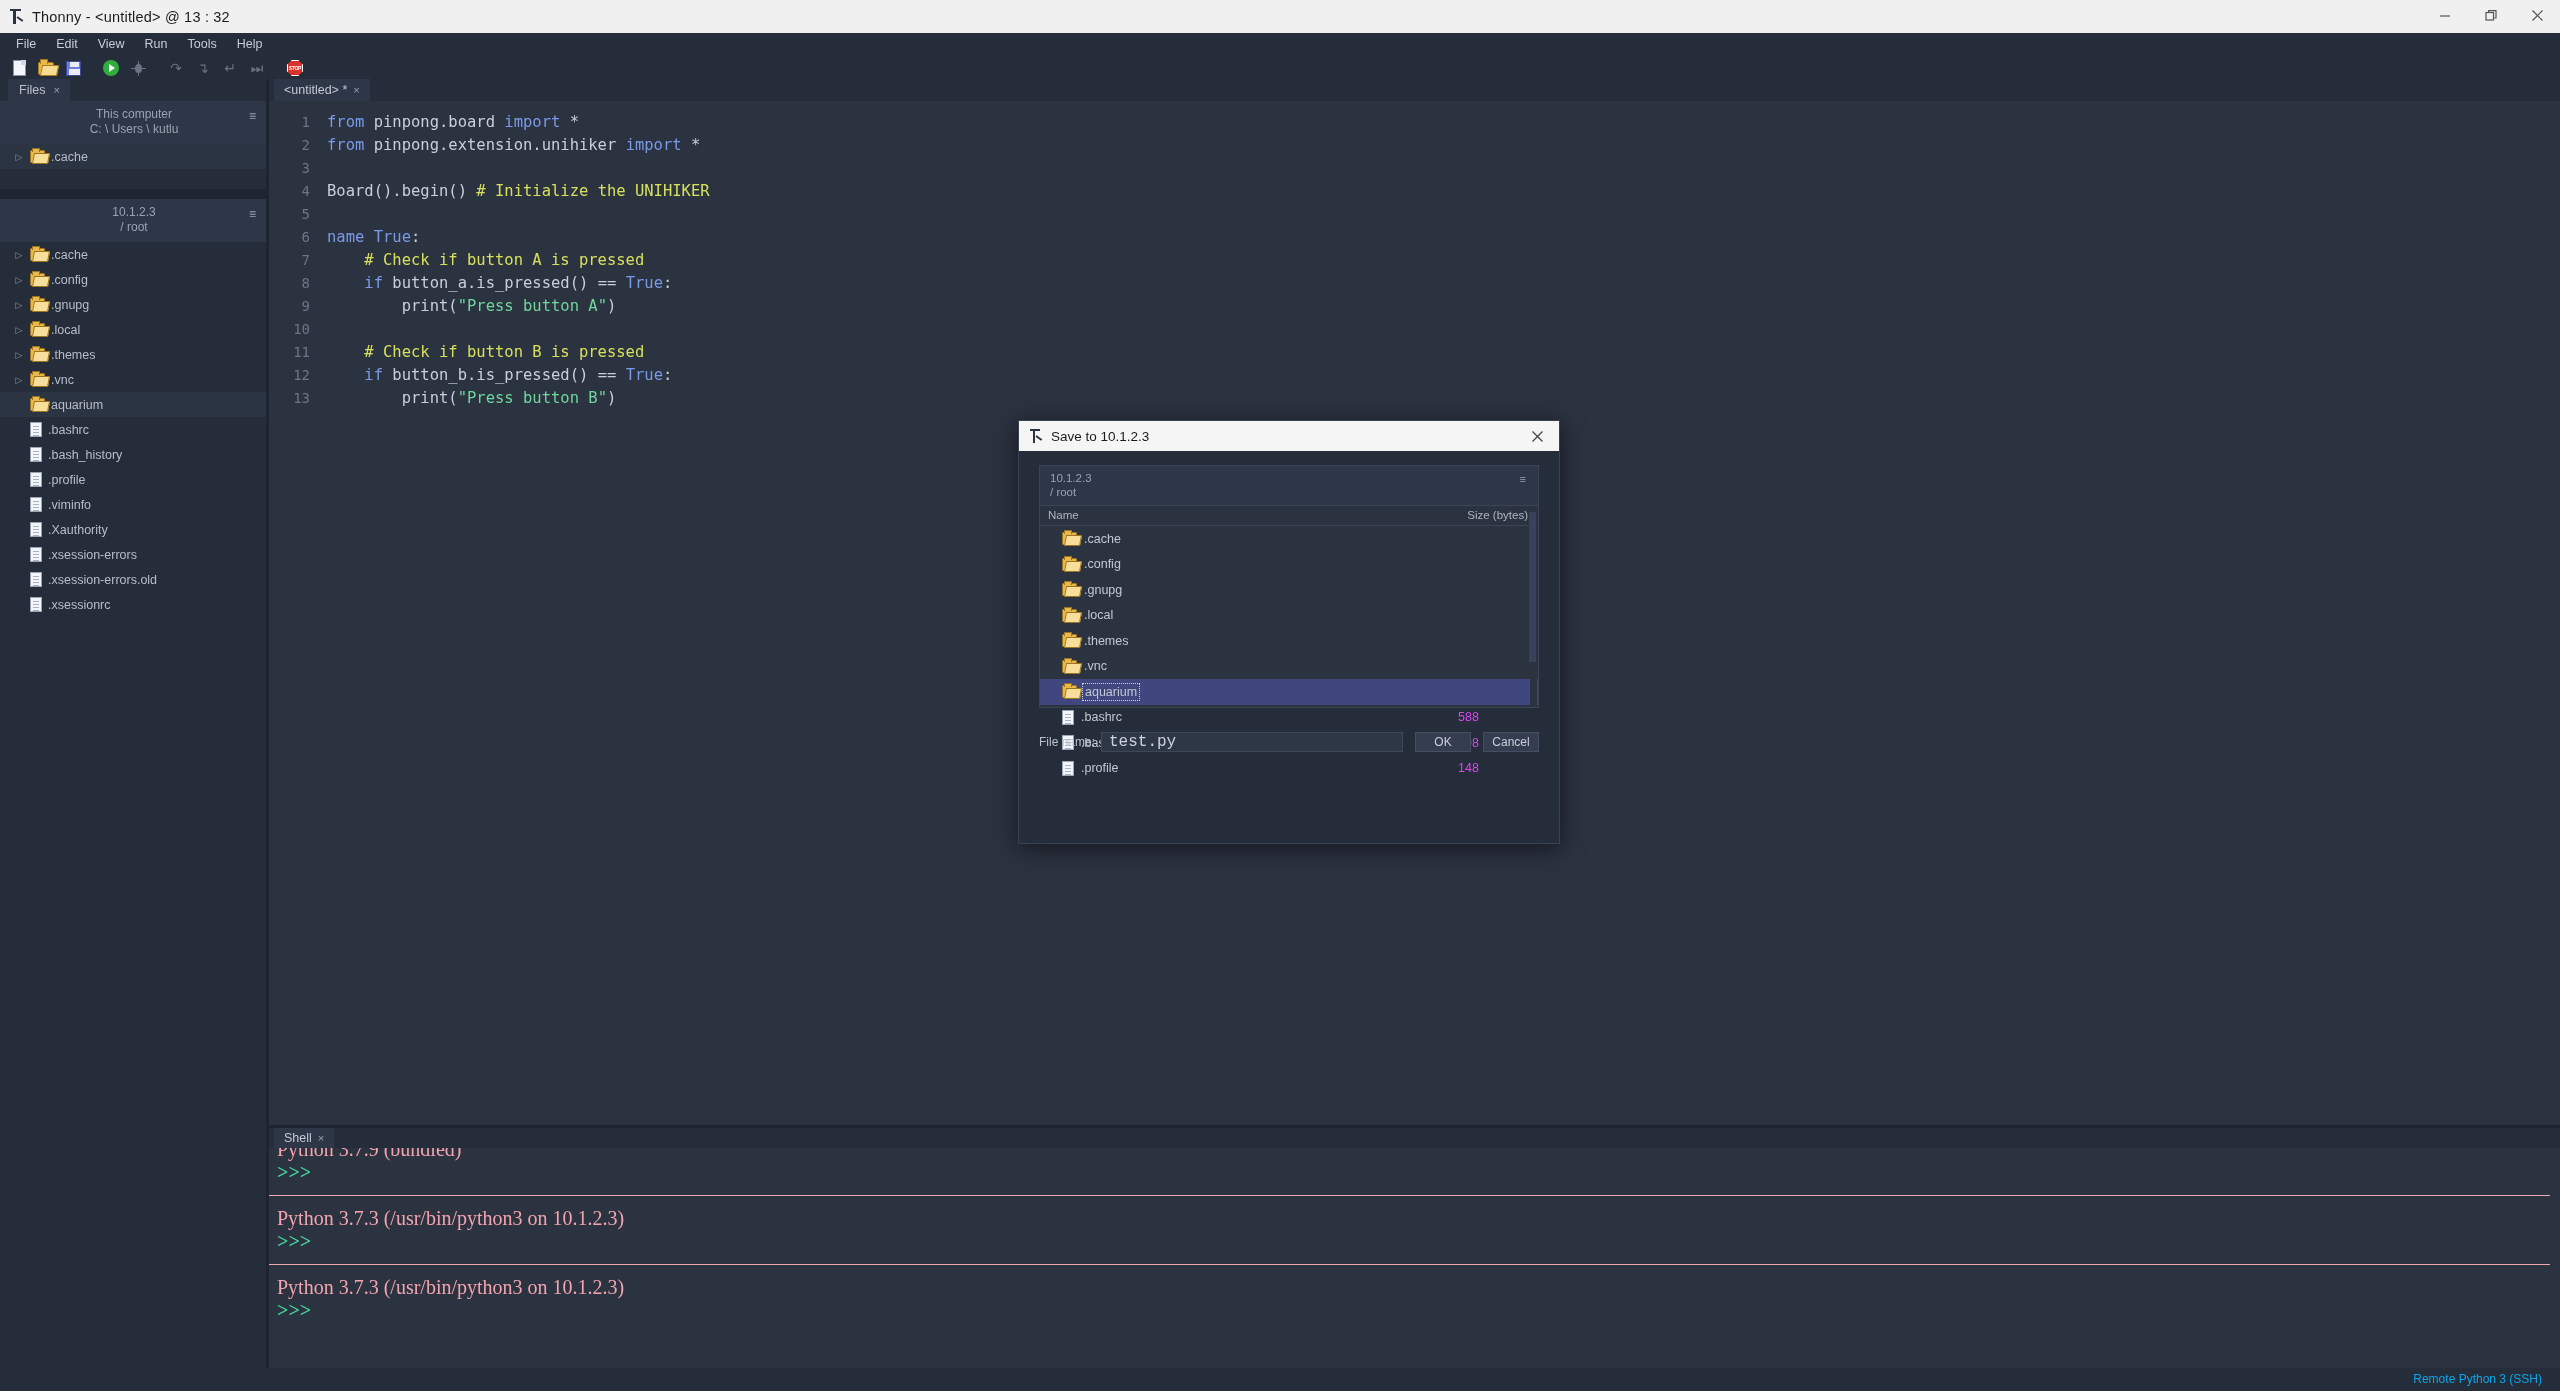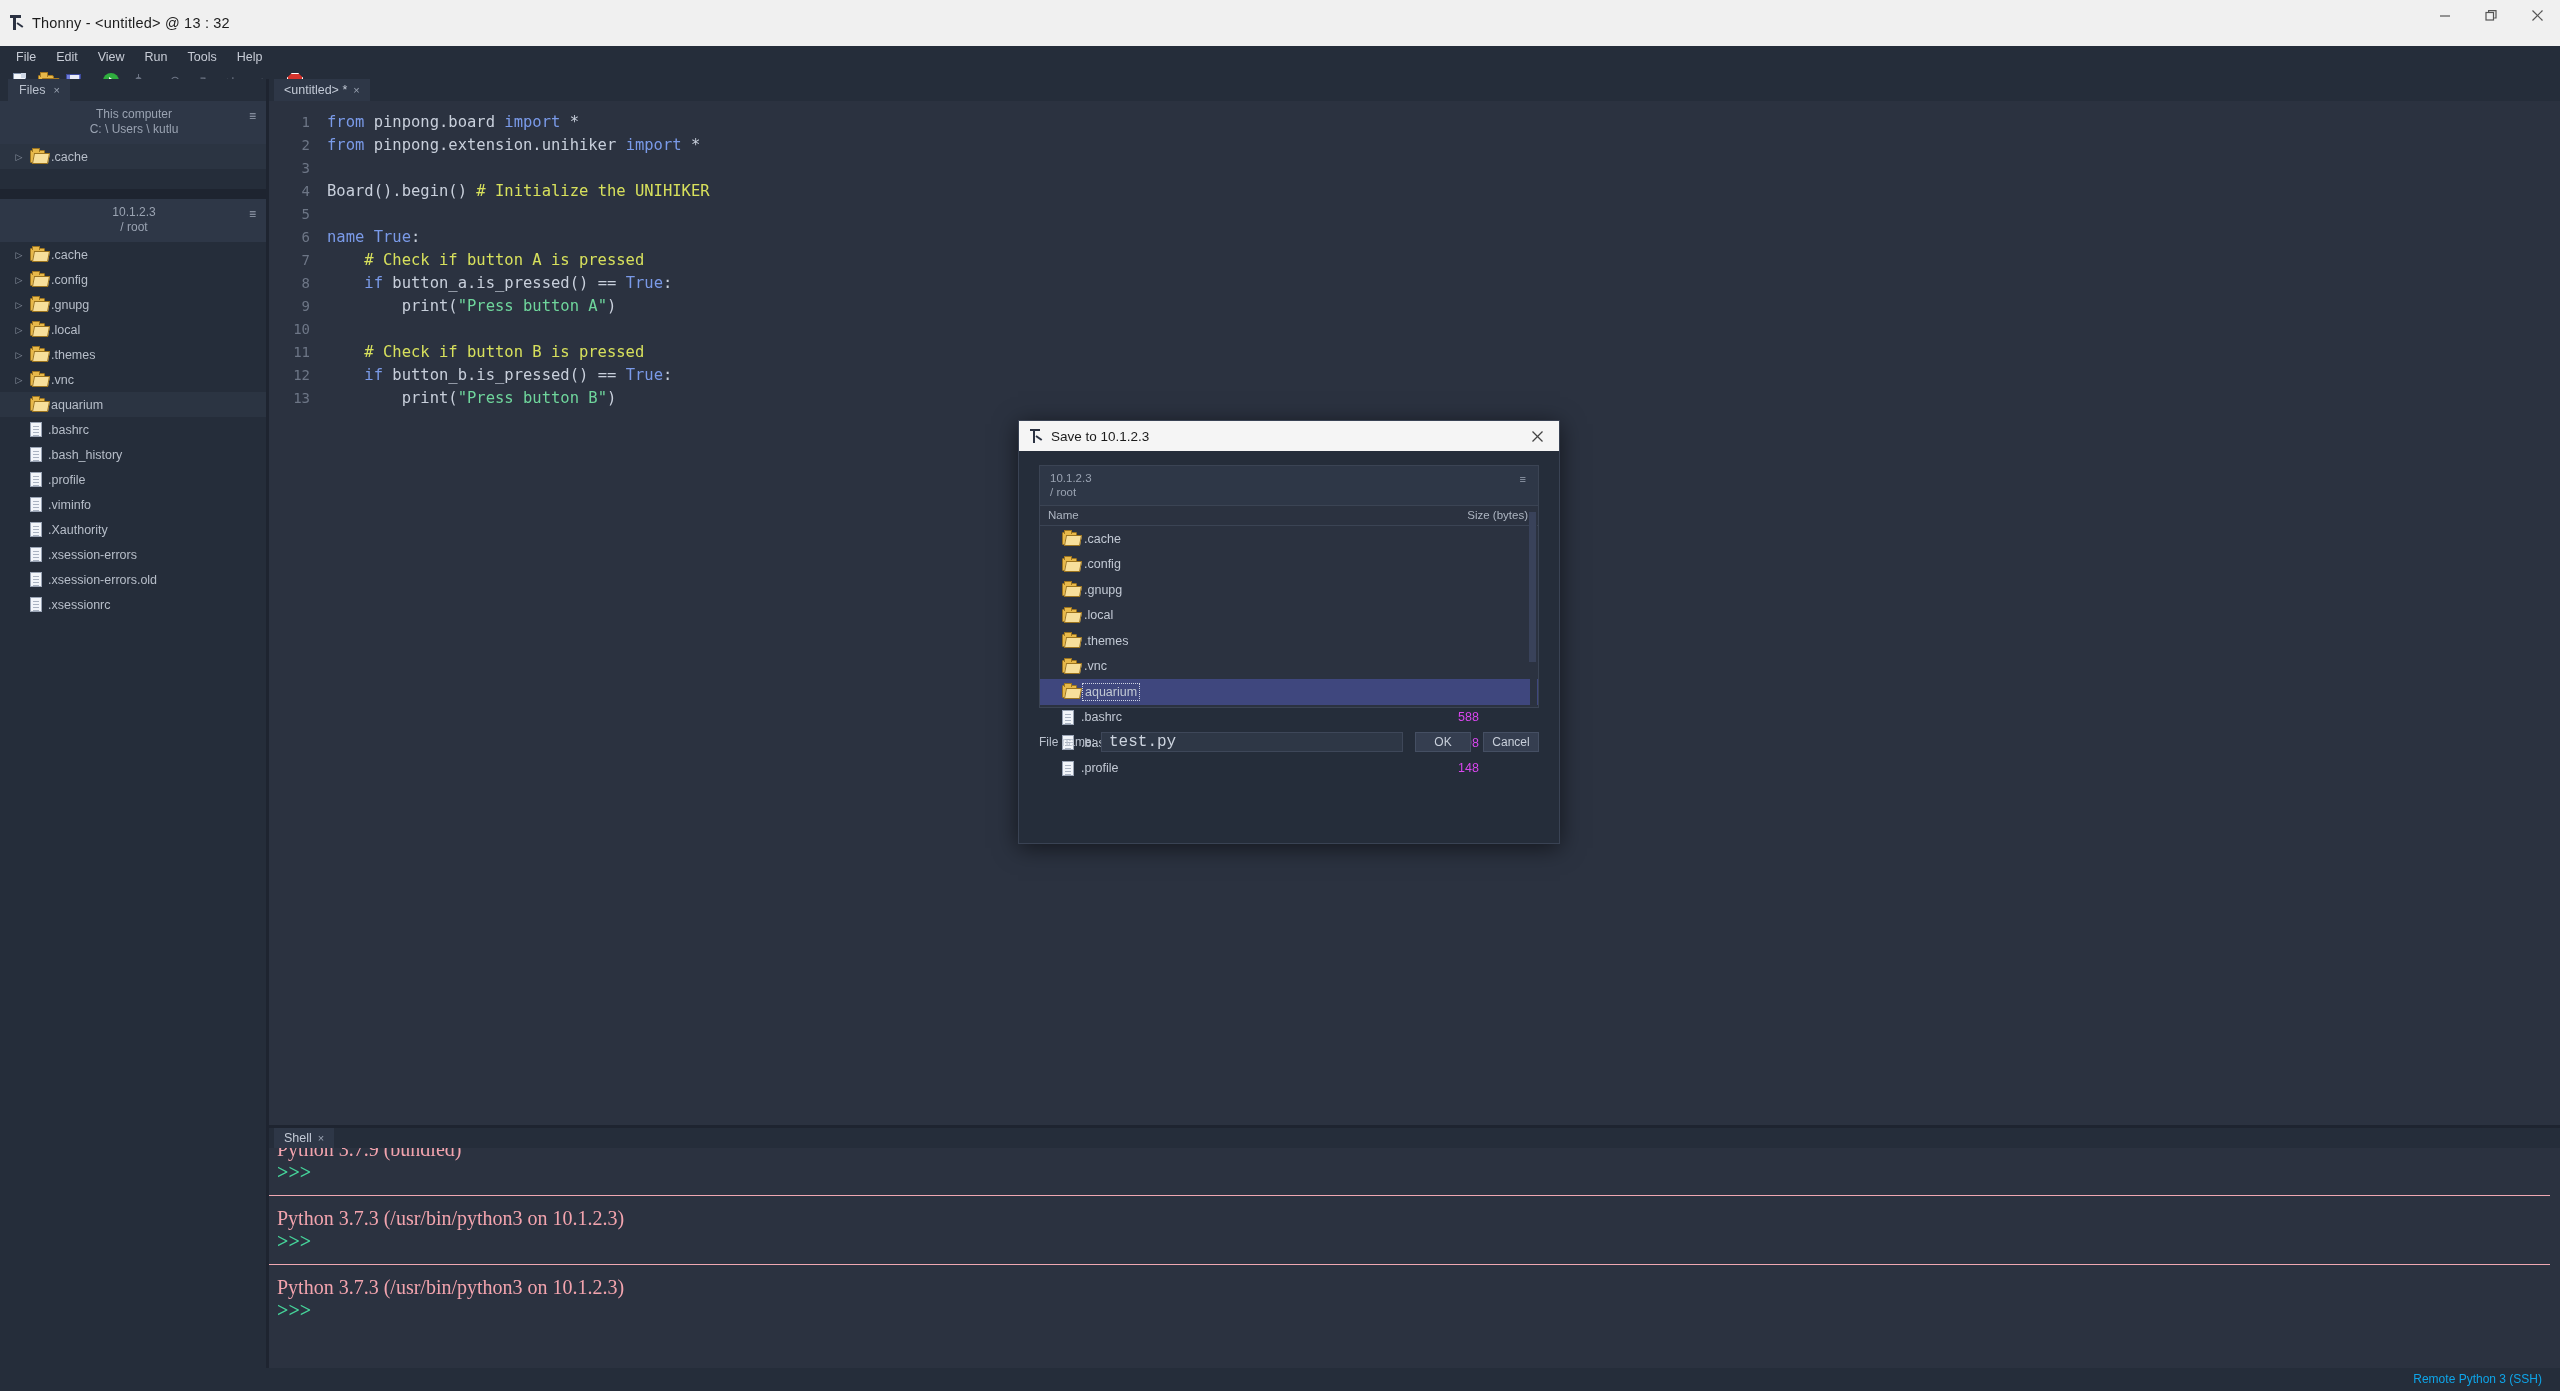--- a/index.html
+++ b/index.html
@@ -6,21 +6,21 @@
   html, body {
     width: 2560px; height: 1391px;
     background: #1e2430;
     font-family: "Liberation Sans", sans-serif;
     overflow: hidden;
   }
   .app { position: relative; width: 2560px; height: 1391px; background: #252d3a; }
 
   
   .titlebar {
-    height: 46px; background: #f0f0f0; display: flex; align-items: center;
+    height: 33px; background: #f0f0f0; display: flex; align-items: center;
     padding-left: 8px; position: relative;
   }
   .tb-icon { width: 18px; height: 18px; margin-right: 6px; position: relative; flex: none; }
   .tb-icon .bar1 { position:absolute; left:2px; top:1px; width:11px; height:2.5px; background:#2b3242; }
   .tb-icon .bar2 { position:absolute; left:5px; top:3px; width:2.5px; height:13px; background:#2b3242; }
   .tb-icon .bar3 { position:absolute; left:9px; top:8px; width:7px; height:2.2px; background:#2b3242; transform: rotate(35deg); transform-origin: left center;}
   .tb-title { font-size: 14.5px; color: #1c1c1c; letter-spacing: .2px; white-space: nowrap; }
   .tb-ctrls { position: absolute; right: 0; top: 0; height: 31px; display: flex; }
   .tb-btn { width: 46px; height: 31px; display: flex; align-items: center; justify-content: center; }
   .tb-btn svg { display:block; }

